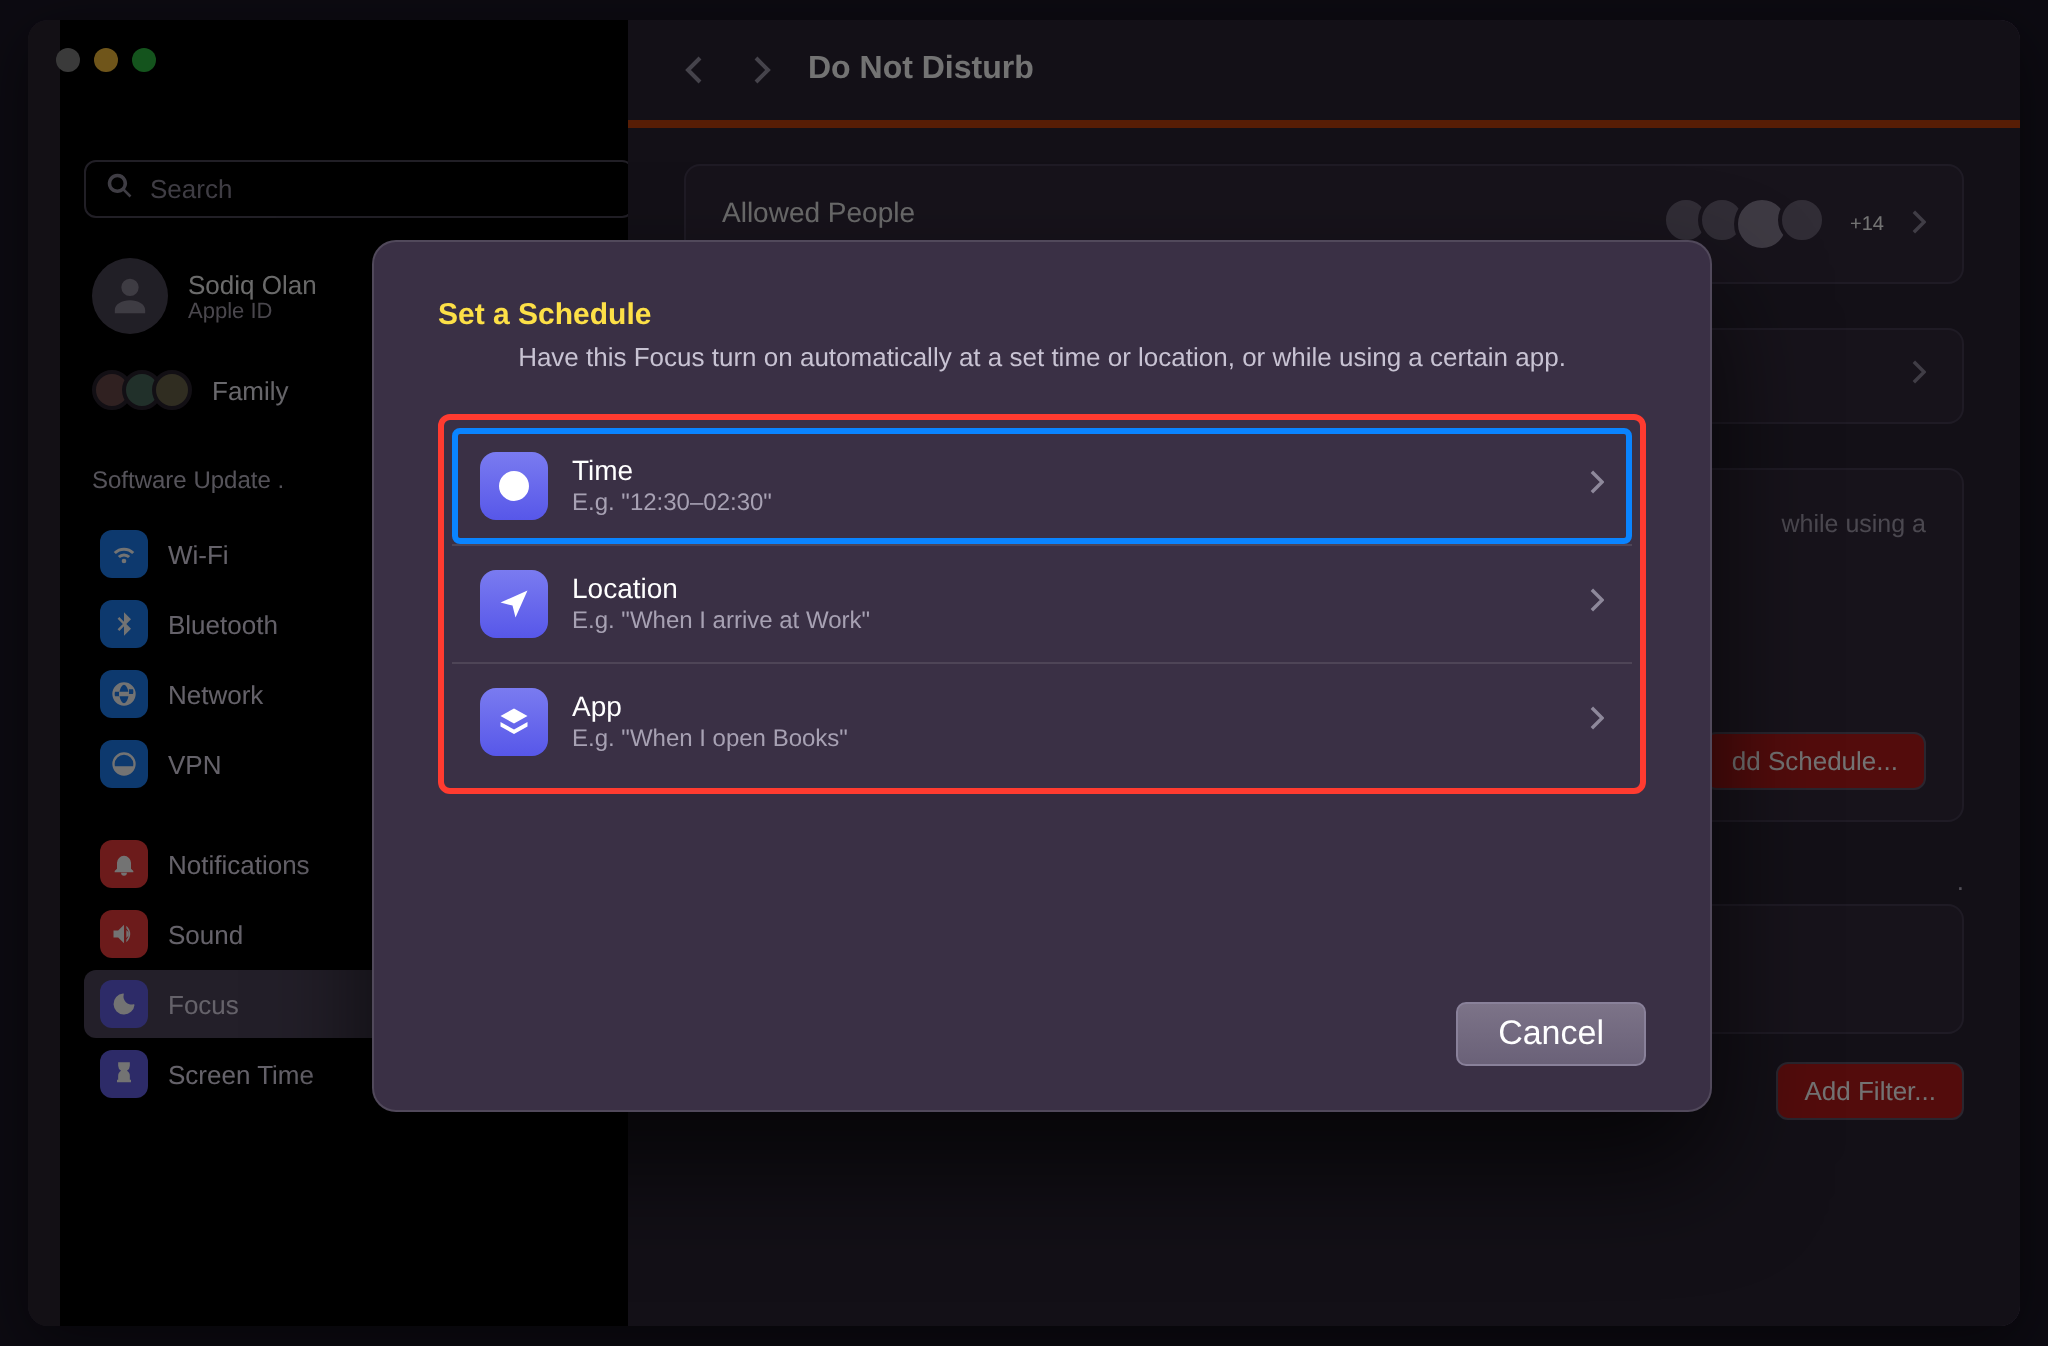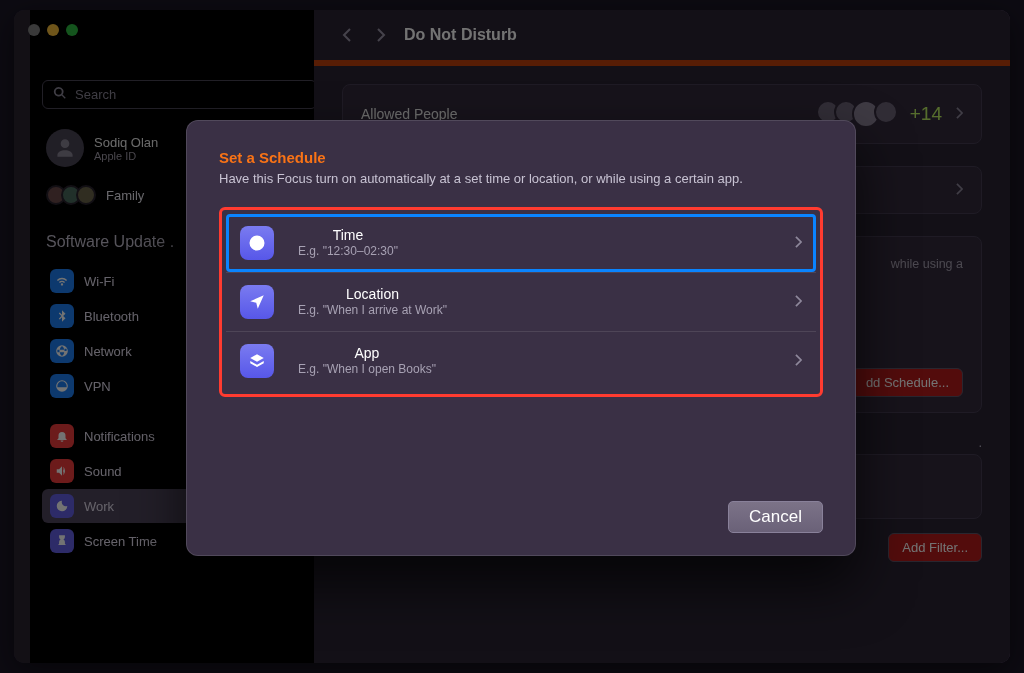--- a/index.html
+++ b/index.html
@@ -45,21 +45,21 @@
   .search svg { width: 14px; height: 14px; fill: #8c8797; }
   .account { display: flex; align-items: center; gap: 10px; padding: 6px 4px; margin-top: 10px; }
   .avatar-lg { width: 38px; height: 38px; border-radius: 50%; background: #4b4556; display:flex;align-items:center;justify-content:center; }
   .avatar-lg svg { width: 26px; height: 26px; fill: #8b8595; }
   .account .labels .n { color: #eee; }
   .account .labels .s { font-size: 11px; color: #a49eab; }
   .family { display: flex; align-items: center; gap: 10px; padding: 6px 4px; margin-top: 6px; margin-bottom: 14px; }
   .avatar-cluster { display:flex; }
   .avatar-sm { width:20px; height:20px; border-radius:50%; background:#5d5667; margin-left:-5px; border:2px solid #29232e;}
   .avatar-sm:first-child { margin-left:0; }
-  .update-notice { font-size: 16px; color: #bfbac9; padding: 8px 4px 12px; }
+  .update-notice { font-size: 12px; color: #bfbac9; padding: 8px 4px 12px; }
   .nav-item {
     display: flex; align-items: center; gap: 10px;
     padding: 5px 8px; margin: 1px 0; border-radius: 6px;
     font-size: 13px; color: #e0daea;
   }
   .nav-item.selected { background: #4e455b; }
   .nav-icon {
     width: 24px; height: 24px; border-radius: 6px;
     display: flex; align-items: center; justify-content: center;
     flex-shrink: 0;
@@ -67,41 +67,41 @@
   .nav-icon svg { width: 14px; height: 14px; fill: #fff; }
   .nav-sep { height: 14px; }
 
   
   .main {
     position: absolute; left: 300px; top: 0; bottom: 0; right: 0;
     background: #2b2434;
   }
   .header {
     display: flex; align-items: center; gap: 12px;
-    padding: 14px 22px; border-bottom: 6px solid #c2410c;
+    padding: 14px 22px; border-bottom: 4px solid #c2410c;
   }
   .header .navbtn {
     width: 22px; height: 22px; display:flex;align-items:center;justify-content:center;
     color: #9a94a7;
   }
   .header .navbtn svg { width: 10px; height: 16px; stroke:#9a94a7; stroke-width:2; fill:none; }
   .header h1 { font-size: 16px; font-weight: 700; color: #fff; }
   .content { padding: 18px 28px; }
   .card {
     background: #342b3d; border: 1px solid #453d52; border-radius: 8px;
     padding: 15px 18px; margin-bottom: 22px;
-    display:flex; align-items:center; justify-content:space-between;
+    display:flex; justify-content:space-between;
   }
   .card .title { color:#eee; font-size:14px; }
   .avatar-row { display:flex; align-items:center; gap:8px; }
   .avatar-stack { display:flex; }
   .avi { width:24px; height:24px; border-radius:50%; background:#6e6579; margin-left:-6px; border:2px solid #342b3d; }
   .avi.big { width:28px; height:28px; background:#8a8196;}
   .avi:first-child{margin-left:0;}
-  .badge-count { font-size:19px; color:#bef264; margin-left:4px; }
+  .badge-count { font-size:10px; color:#ffffff; margin-left:4px; }
   .chev { margin-left:6px; color:#7e7889; }
 
   .card .sub { font-size:12.5px; color:#a7a1b1; margin-top:3px; line-height:1.5; }
   .card.col { display:block; }
 
   .filters-card { background:#342b3d; border:1px solid #453d52; border-radius:8px; padding:24px 18px; }
   .no-filters { text-align:center; color:#8d879a; font-size:13px; }
   .btn-outline {
     display:inline-block; background:#b91c1c; padding:6px 13px; border-radius:6px;
     color:#fff; font-size:13px;
@@ -114,30 +114,29 @@
     position: absolute; left: 186px; top: 120px;
     width: 670px; height: 436px;
     background: #3a3045;
     border: 1px solid rgba(255,255,255,.12);
     border-radius: 12px;
     box-shadow: 0 28px 56px rgba(0,0,0,.7);
     z-index: 20;
     padding: 28px 32px 22px;
     display:flex; flex-direction:column;
   }
-  .modal h2 { font-size:15px; font-weight:700; color:#f97316; margin-bottom:4px; }
-  .modal .desc { font-size:13px; color:#c8c3d3; line-height:1.45; margin-bottom:18px; }
+  .modal h2 { font-size:15px; font-weight:700; color:#fde047; margin-bottom:4px; }
+  .modal .desc { font-size:13px; color:#c8c3d3; line-height:1.45; margin-bottom:18px;text-align:center; }
   .option-list {
     border: 3px solid #ff3b30; border-radius:6px; padding:4px;
   }
   .option {
-    display:flex; align-items:center; gap:24px;
+    display:flex; align-items:center; gap:12px;
     padding: 12px 14px;
     position:relative;
-    text-align:center;
   }
   .option:first-child {
     outline: 3px solid #0a84ff; outline-offset:-3px; border-radius:4px;
   }
   .option + .option { border-top:1px solid rgba(255,255,255,.10); }
   .opt-icon {
     width:34px; height:34px; border-radius:8px;
     background: linear-gradient(180deg,#7a7bf0,#5757e9);
     display:flex;align-items:center;justify-content:center; flex-shrink:0;
   }
@@ -250,21 +249,21 @@
             </svg>
           </div>
           <span>Sound</span>
         </div>
         <div class="nav-item selected">
           <div class="nav-icon" style="background: rgb(100, 97, 230);">
             <svg viewBox="0 0 24 24">
               <path d="M21 12.8A9 9 0 1111.2 3c.6-.1.9.6.5 1A7 7 0 0020 12.3c.4-.4 1.1-.1 1 .5z"></path>
             </svg>
           </div>
-          <span>Work</span>
+          <span>Focus</span>
         </div>
         <div class="nav-item">
           <div class="nav-icon" style="background: rgb(100, 97, 230);">
             <svg viewBox="0 0 24 24">
               <path d="M7 2h10v3a5 5 0 01-2.5 4.3A5 5 0 0117 13.7V17h1v2H6v-2h1v-3.3A5 5 0 019.5 9.3 5 5 0 017 5V2z"></path>
             </svg>
           </div>
           <span>Screen Time</span>
         </div>
       </div>

